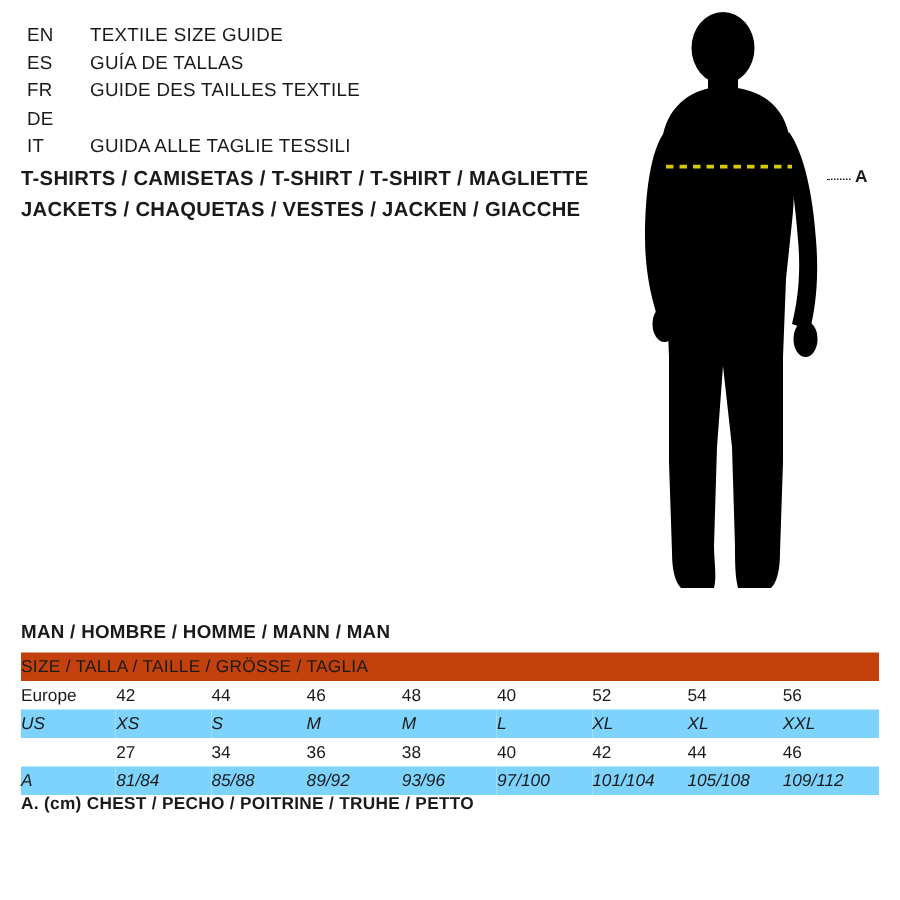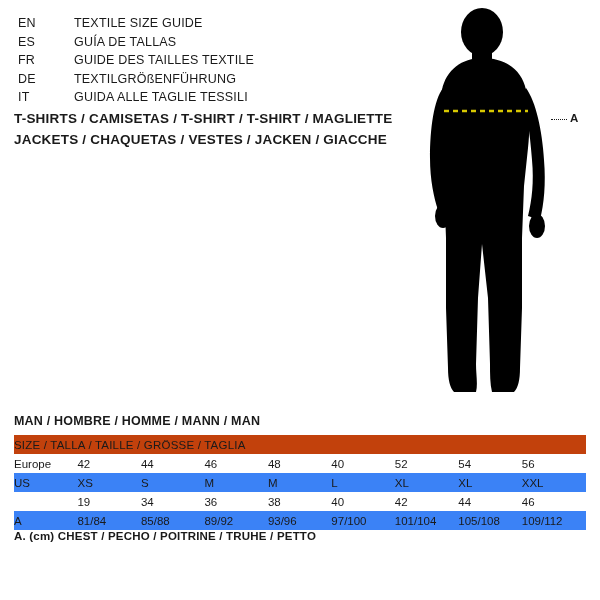--- a/index.html
+++ b/index.html
@@ -35,21 +35,20 @@
     line-height: 18.5px;
     letter-spacing: 0.2px;
   }
   .legend-code {
     width: 42px;
     flex: 0 0 42px;
     font-size: 12.5px;
   }
   .legend-text {
     white-space: nowrap;
-    margin-left: 14px;
   }
 
   
   .cat-block {
     position: absolute;
     left: 14px;
     top: 108px;
     width: 400px;
   }
   .cat-line {
@@ -113,21 +112,22 @@
     font-weight: normal;
     text-align: left;
   }
   .row-head th {
     background: #c2410c;
     font-size: 11.5px;
     letter-spacing: 0.2px;
     padding-left: 4px;
   }
   .row-shade td {
-    background: #3b82f6;
+    background: #7dd3fc;
+    font-style: italic;
   }
   .row-plain td {
     background: #ffffff;
   }
   td.label-cell, th.label-cell {
     padding-left: 4px;
     width: 88px;
   }
   td.val {
     text-align: left;
@@ -152,21 +152,20 @@
     <div class="legend-row">
       <span class="legend-code">ES</span>
       <span class="legend-text">GUÍA DE TALLAS</span>
     </div>
     <div class="legend-row">
       <span class="legend-code">FR</span>
       <span class="legend-text">GUIDE DES TAILLES TEXTILE</span>
     </div>
     <div class="legend-row">
       <span class="legend-code">DE</span>
-      <span class="legend-text">TEXTILGRÖßENFÜHRUNG</span>
     </div>
     <div class="legend-row">
       <span class="legend-code">IT</span>
       <span class="legend-text">GUIDA ALLE TAGLIE TESSILI</span>
     </div>
   </div>
 
   <div class="cat-block">
     <div class="cat-line">T-SHIRTS / CAMISETAS / T-SHIRT / T-SHIRT / MAGLIETTE</div>
     <div class="cat-line">JACKETS / CHAQUETAS / VESTES / JACKEN / GIACCHE</div>
@@ -246,21 +245,21 @@
         <td class="val">M</td>
         <td class="val">M</td>
         <td class="val">L</td>
         <td class="val">XL</td>
         <td class="val">XL</td>
         <td class="val">XXL</td>
       </tr>
 
       <tr class="row-plain">
         <td class="label-cell"></td>
-        <td class="val">19</td>
+        <td class="val">27</td>
         <td class="val">34</td>
         <td class="val">36</td>
         <td class="val">38</td>
         <td class="val">40</td>
         <td class="val">42</td>
         <td class="val">44</td>
         <td class="val">46</td>
       </tr>
 
       <tr class="row-shade">

